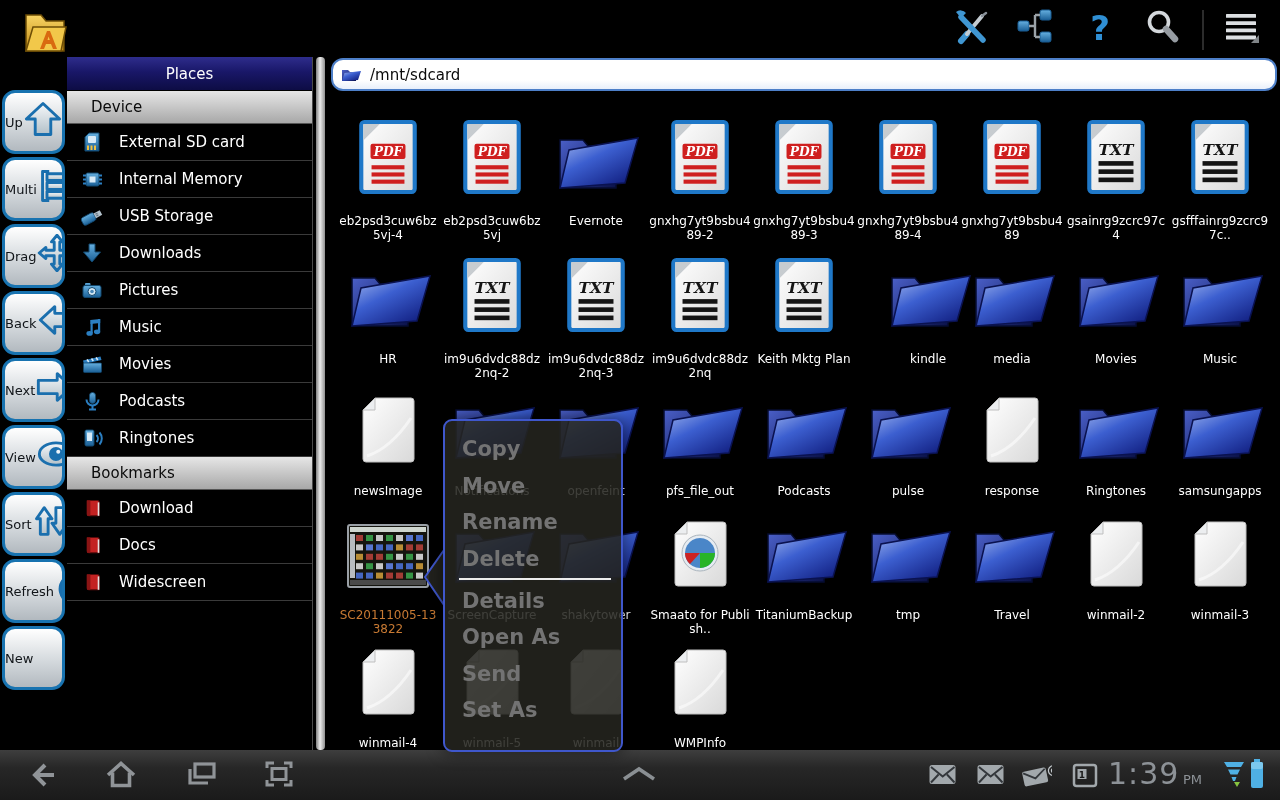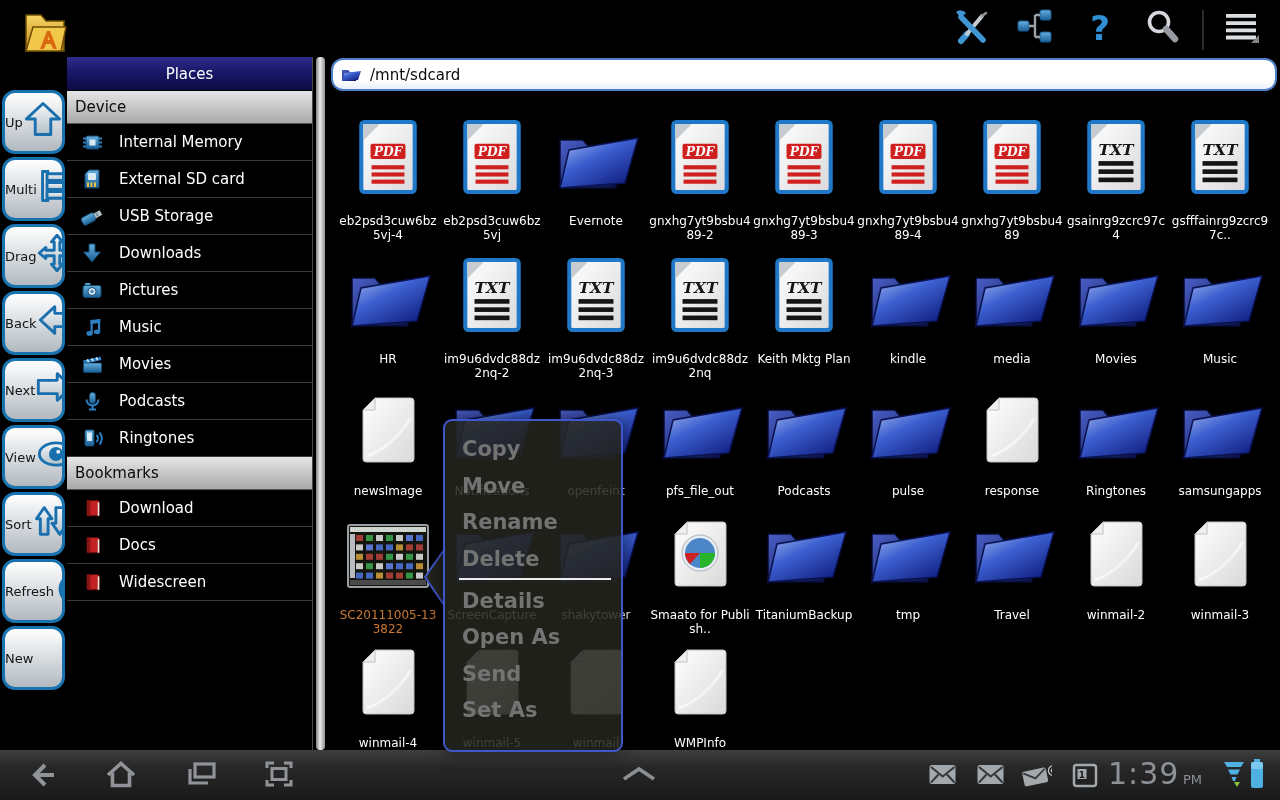--- a/index.html
+++ b/index.html
@@ -18,21 +18,21 @@
 .rail-btn{position:absolute;left:2px;width:63px;height:64px;border:3px solid #1873b0;border-radius:13px;
  background:linear-gradient(180deg,#ffffff,#d4d9dd 55%,#b2b9bf);display:flex;flex-direction:row;align-items:center;overflow:hidden}
 .rail-label{font-size:13px;color:#101418;line-height:16px;margin-top:1px}
 .rail-ic{margin-top:-2px}
 
 
 #places{position:absolute;left:67px;top:57px;width:246px;height:693px;background:#000;border-right:1px solid #4a4a4a}
 .places-title{height:34px;background:linear-gradient(180deg,#2e2d8c,#191768 45%,#0d0c44);color:#fff;font-size:15px;
  display:flex;align-items:center;justify-content:center;border-bottom:1px solid #000}
 .sect-hdr{height:33px;background:linear-gradient(180deg,#e6e6e6,#c4c4c4 55%,#a8a8a8);color:#0a0a0a;font-size:15px;
- display:flex;align-items:center;padding-left:8px;border-bottom:1px solid #555}
+ display:flex;align-items:center;padding-left:24px;border-bottom:1px solid #555}
 .place-item{height:37px;display:flex;align-items:center;padding-left:10px;border-bottom:1px solid #3a3a3a;color:#fff;font-size:15px}
 .place-ic{width:30px;height:26px;display:flex;align-items:center;justify-content:center;margin-right:12px}
 
 
 #divider{position:absolute;left:316px;top:57px;width:9px;height:693px;border-radius:4px;
  background:linear-gradient(90deg,#808080,#ececec 45%,#909090)}
 
 
 #main{position:absolute;left:330px;top:57px;width:950px;height:693px}
 #pathbar{position:absolute;left:1px;top:1px;width:946px;height:33px;background:linear-gradient(180deg,#fff,#fff 70%,#e8effa);
@@ -232,42 +232,42 @@
       </div>
     </div>
 
   <div id="places">
     <div class="places-title">Places</div>
     <div id="places-list">
         <div class="sect-hdr">Device</div>
         <div class="place-item">
           <span class="place-ic">
             <svg width="23" height="23" viewBox="0 0 23 23">
-              <rect x="5" y="5" width="13" height="13" rx="1.5" fill="url(#gBl)" stroke="#12486e"></rect>
-              <g stroke="#2b7fc2" stroke-width="2">
-                <path d="M2 7.5 h3 M2 11.5 h3 M2 15.5 h3 M18 7.5 h3 M18 11.5 h3 M18 15.5 h3"></path>
-              </g>
-              <rect x="8.5" y="8.5" width="6" height="6" fill="#d8eaf6"></rect>
-            </svg>
-          </span>
-          <span>Internal Memory</span>
-        </div>
-        <div class="place-item">
-          <span class="place-ic">
-            <svg width="23" height="23" viewBox="0 0 23 23">
               <path d="M8 2 H18 V20 H4 V6 Z" fill="url(#gBl)" stroke="#12486e"></path>
               <rect x="7" y="5" width="8" height="7" rx="1" fill="#d8eaf6"></rect>
               <g fill="#f0c040">
                 <rect x="6" y="14.5" width="2" height="4.5"></rect>
                 <rect x="9.5" y="14.5" width="2" height="4.5"></rect>
                 <rect x="13" y="14.5" width="2" height="4.5"></rect>
               </g>
             </svg>
           </span>
           <span>External SD card</span>
+        </div>
+        <div class="place-item">
+          <span class="place-ic">
+            <svg width="23" height="23" viewBox="0 0 23 23">
+              <rect x="5" y="5" width="13" height="13" rx="1.5" fill="url(#gBl)" stroke="#12486e"></rect>
+              <g stroke="#2b7fc2" stroke-width="2">
+                <path d="M2 7.5 h3 M2 11.5 h3 M2 15.5 h3 M18 7.5 h3 M18 11.5 h3 M18 15.5 h3"></path>
+              </g>
+              <rect x="8.5" y="8.5" width="6" height="6" fill="#d8eaf6"></rect>
+            </svg>
+          </span>
+          <span>Internal Memory</span>
         </div>
         <div class="place-item">
           <span class="place-ic">
             <svg width="23" height="23" viewBox="0 0 23 23">
               <g transform="rotate(-28 11 12)">
                 <rect x="0" y="8" width="14" height="8.5" rx="2.5" fill="url(#gBl)" stroke="#12486e" stroke-width="0.8"></rect>
                 <rect x="14" y="9.6" width="7" height="5.3" fill="#b4c2cc"></rect>
                 <rect x="15.4" y="10.6" width="2.2" height="1.2" fill="#60707c"></rect>
                 <rect x="15.4" y="12.5" width="2.2" height="1.2" fill="#60707c"></rect>
               </g>
@@ -558,21 +558,21 @@
               <rect x="2" y="2" width="52" height="68" rx="3" fill="url(#gPg)" stroke="#1f78c8" stroke-width="4"></rect>
               <path d="M20 4 L4 20 L4 4 Z" fill="#c7ccd0"></path>
               <text x="28" y="34" text-anchor="middle" font-family="DejaVu Serif, serif" font-style="italic" font-weight="bold" font-size="15" fill="#141414">TXT</text>
               <rect x="11" y="40" width="34" height="4.5" fill="#141414"></rect>
               <rect x="11" y="48" width="34" height="4.5" fill="#141414"></rect>
               <rect x="11" y="56" width="34" height="4.5" fill="#141414"></rect>
             </svg>
           </div>
           <div class="lbl">Keith Mktg Plan</div>
         </div>
-        <div class="cell" style="left: 526px; top: 193px;">
+        <div class="cell" style="left: 546px; top: 193px;">
           <div class="icon-box">
             <svg width="88" height="64" viewBox="0 0 88 64">
               <path d="M8 10 h23 l5 6 h28 v42 H8 z" fill="url(#gFB)" stroke="#060c30" stroke-width="1.5"></path>
               <path d="M8 58 L17 20 L86 8 L73 53 Z" fill="url(#gFF)" stroke="#0a1250" stroke-width="1.5"></path>
             </svg>
           </div>
           <div class="lbl">kindle</div>
         </div>
         <div class="cell" style="left: 630px; top: 193px;">
           <div class="icon-box">

